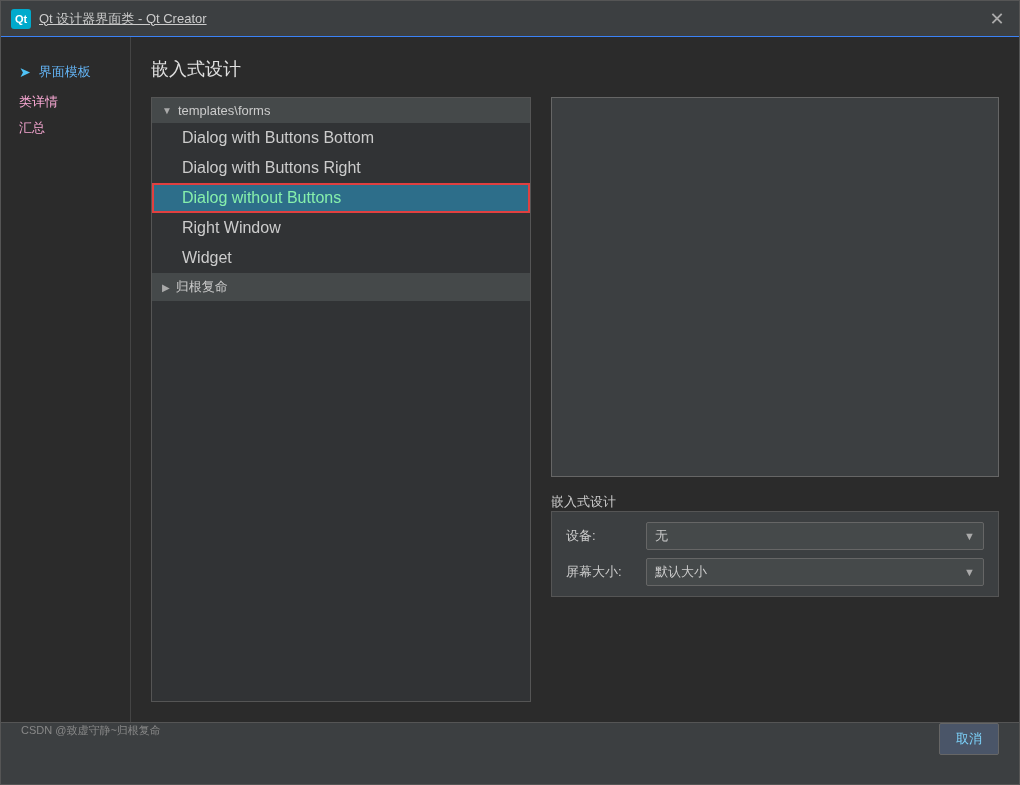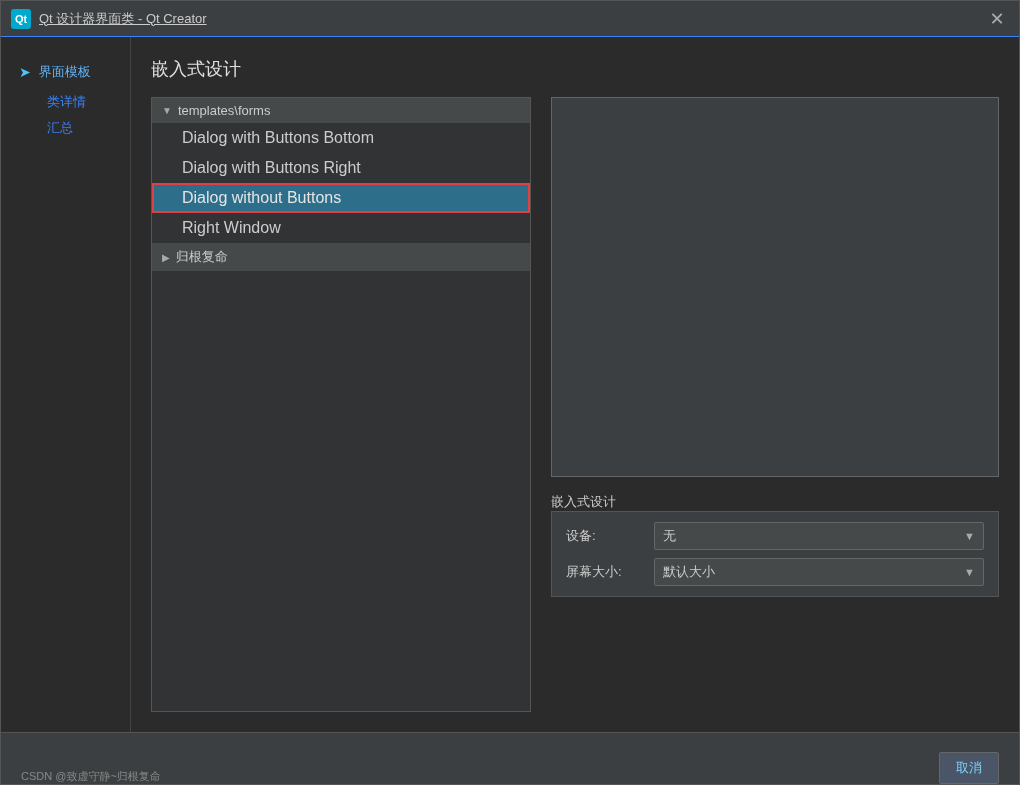--- a/index.html
+++ b/index.html
@@ -88,24 +88,23 @@
     }
     .sidebar-item.active {
       color: #64b5f6;
     }
     .sidebar-item .arrow {
       color: #4fc3f7;
       font-size: 14px;
     }
     .sidebar-item-plain {
       padding: 4px 8px;
-      color: #3b82f6;
-      font-size: 13px;
-      cursor: pointer;
-      margin-left: 28px;
+      color: #f9a8d4;
+      font-size: 13px;
+      cursor: pointer;
     }
     .main-area {
       flex: 1;
       display: flex;
       flex-direction: column;
       padding: 20px;
       overflow: hidden;
     }
     .main-title {
       color: #e0e0e0;
@@ -147,21 +146,21 @@
       text-align: left;
     }
     .template-item {
       padding: 6px 16px 6px 30px;
       color: #ccc;
       font-size: 16px;
       cursor: pointer;
     }
     .template-item.selected {
       background: #2d6e8a;
-      color: #e5e5e5;
+      color: #86efac;
       outline: 2px solid #e04040;
       outline-offset: -2px;
     }
     .group-header2 {
       background: #45494a;
       color: #ccc;
       font-size: 13px;
       padding: 5px 10px;
       display: flex;
       align-items: center;
@@ -195,21 +194,21 @@
       background: #3c3f41;
       border: 1px solid #555;
       padding: 10px 14px;
       display: flex;
       flex-direction: column;
       gap: 8px;
     }
     .form-row {
       display: flex;
       align-items: center;
-      gap: 18px;
+      gap: 10px;
     }
     .form-label {
       color: #ccc;
       font-size: 13px;
       width: 70px;
       flex-shrink: 0;
     }
     .form-select {
       flex: 1;
       background: #45494a;
@@ -222,25 +221,25 @@
       align-items: center;
       justify-content: space-between;
       cursor: pointer;
       border-radius: 2px;
     }
     .form-select .chevron {
       color: #aaa;
       font-size: 11px;
     }
     .footer {
-      height: 52px;
+      height: 62px;
       background: #3c3f41;
       border-top: 1px solid #555;
       display: flex;
-      align-items: flex-end;
+      align-items: flex-start;
       justify-content: flex-end;
       padding: 0 20px;
       gap: 10px;
       flex-shrink: 0;
     }
     .footer-text {
       color: #888;
       font-size: 11px;
       margin-right: auto;
     }
@@ -304,20 +303,23 @@
             <span>Dialog with Buttons Bottom</span>
           </div>
           <div class="template-item">
             <span>Dialog with Buttons Right</span>
           </div>
           <div class="template-item selected">
             <span>Dialog without Buttons</span>
           </div>
           <div class="template-item">
             <span>Right Window</span>
+          </div>
+          <div class="template-item">
+            <span>Widget</span>
           </div>
           <div class="group-header2">
             <span class="triangle-right">▶</span>
             <span class="group-header-text">归根复命</span>
           </div>
         </div>
 
         <div class="preview-and-settings">
           <div class="preview-box"></div>
 

